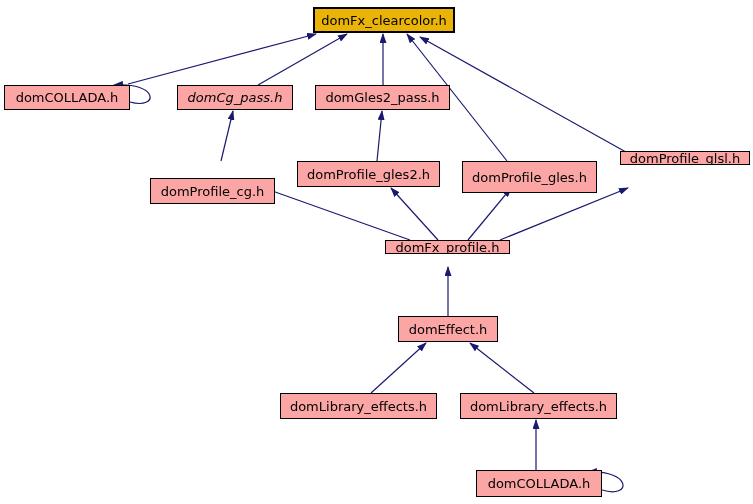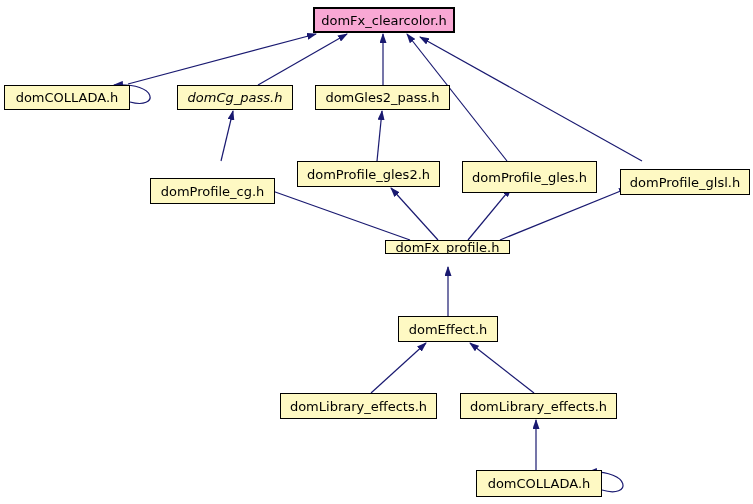--- a/index.html
+++ b/index.html
@@ -12,33 +12,33 @@
     font-family: "DejaVu Sans", sans-serif;
   }
   .diagram svg.edge-layer {
     position: absolute;
     left: 0; top: 0;
     width: 753px; height: 504px;
   }
   .node {
     position: absolute;
     box-sizing: border-box;
-    background: #fef9c3;
+    background: #fca5a5;
     border: 1px solid #000000;
     display: flex;
     align-items: center;
     justify-content: center;
     font-size: 13px;
     color: #000000;
     white-space: nowrap;
     overflow: hidden;
     z-index: 2;
   }
   .node.highlight {
-    background: #f9a8d4;
+    background: #eab308;
     border-width: 2px;
   }
 </style>
 </head>
 <body>
 
 <div class="diagram">
   <svg class="edge-layer" viewBox="0 0 753 504" xmlns="http://www.w3.org/2000/svg">
     <defs>
       <marker id="arrowhead" viewBox="0 0 10 7" refX="9" refY="3.5" markerWidth="10" markerHeight="7" markerUnits="userSpaceOnUse" orient="auto">
@@ -80,21 +80,21 @@
       </div>
       <div class="node" style="left: 150px; top: 178px; width: 125px; height: 26px;">
         <span>domProfile_cg.h</span>
       </div>
       <div class="node" style="left: 297px; top: 161px; width: 143px; height: 26px; text-align: right;">
         <span>domProfile_gles2.h</span>
       </div>
       <div class="node" style="left: 462px; top: 161px; width: 135px; height: 32px;">
         <span>domProfile_gles.h</span>
       </div>
-      <div class="node" style="left: 620px; top: 169px; width: 130px; height: 26px;">
+      <div class="node" style="left: 620px; top: 151px; width: 130px; height: 14px;">
         <span>domProfile_glsl.h</span>
       </div>
       <div class="node" style="left: 385px; top: 240px; width: 125px; height: 14px;">
         <span>domFx_profile.h</span>
       </div>
       <div class="node" style="left: 398px; top: 316px; width: 100px; height: 26px;">
         <span>domEffect.h</span>
       </div>
       <div class="node" style="left: 280px; top: 393px; width: 157px; height: 26px;">
         <span>domLibrary_effects.h</span>

